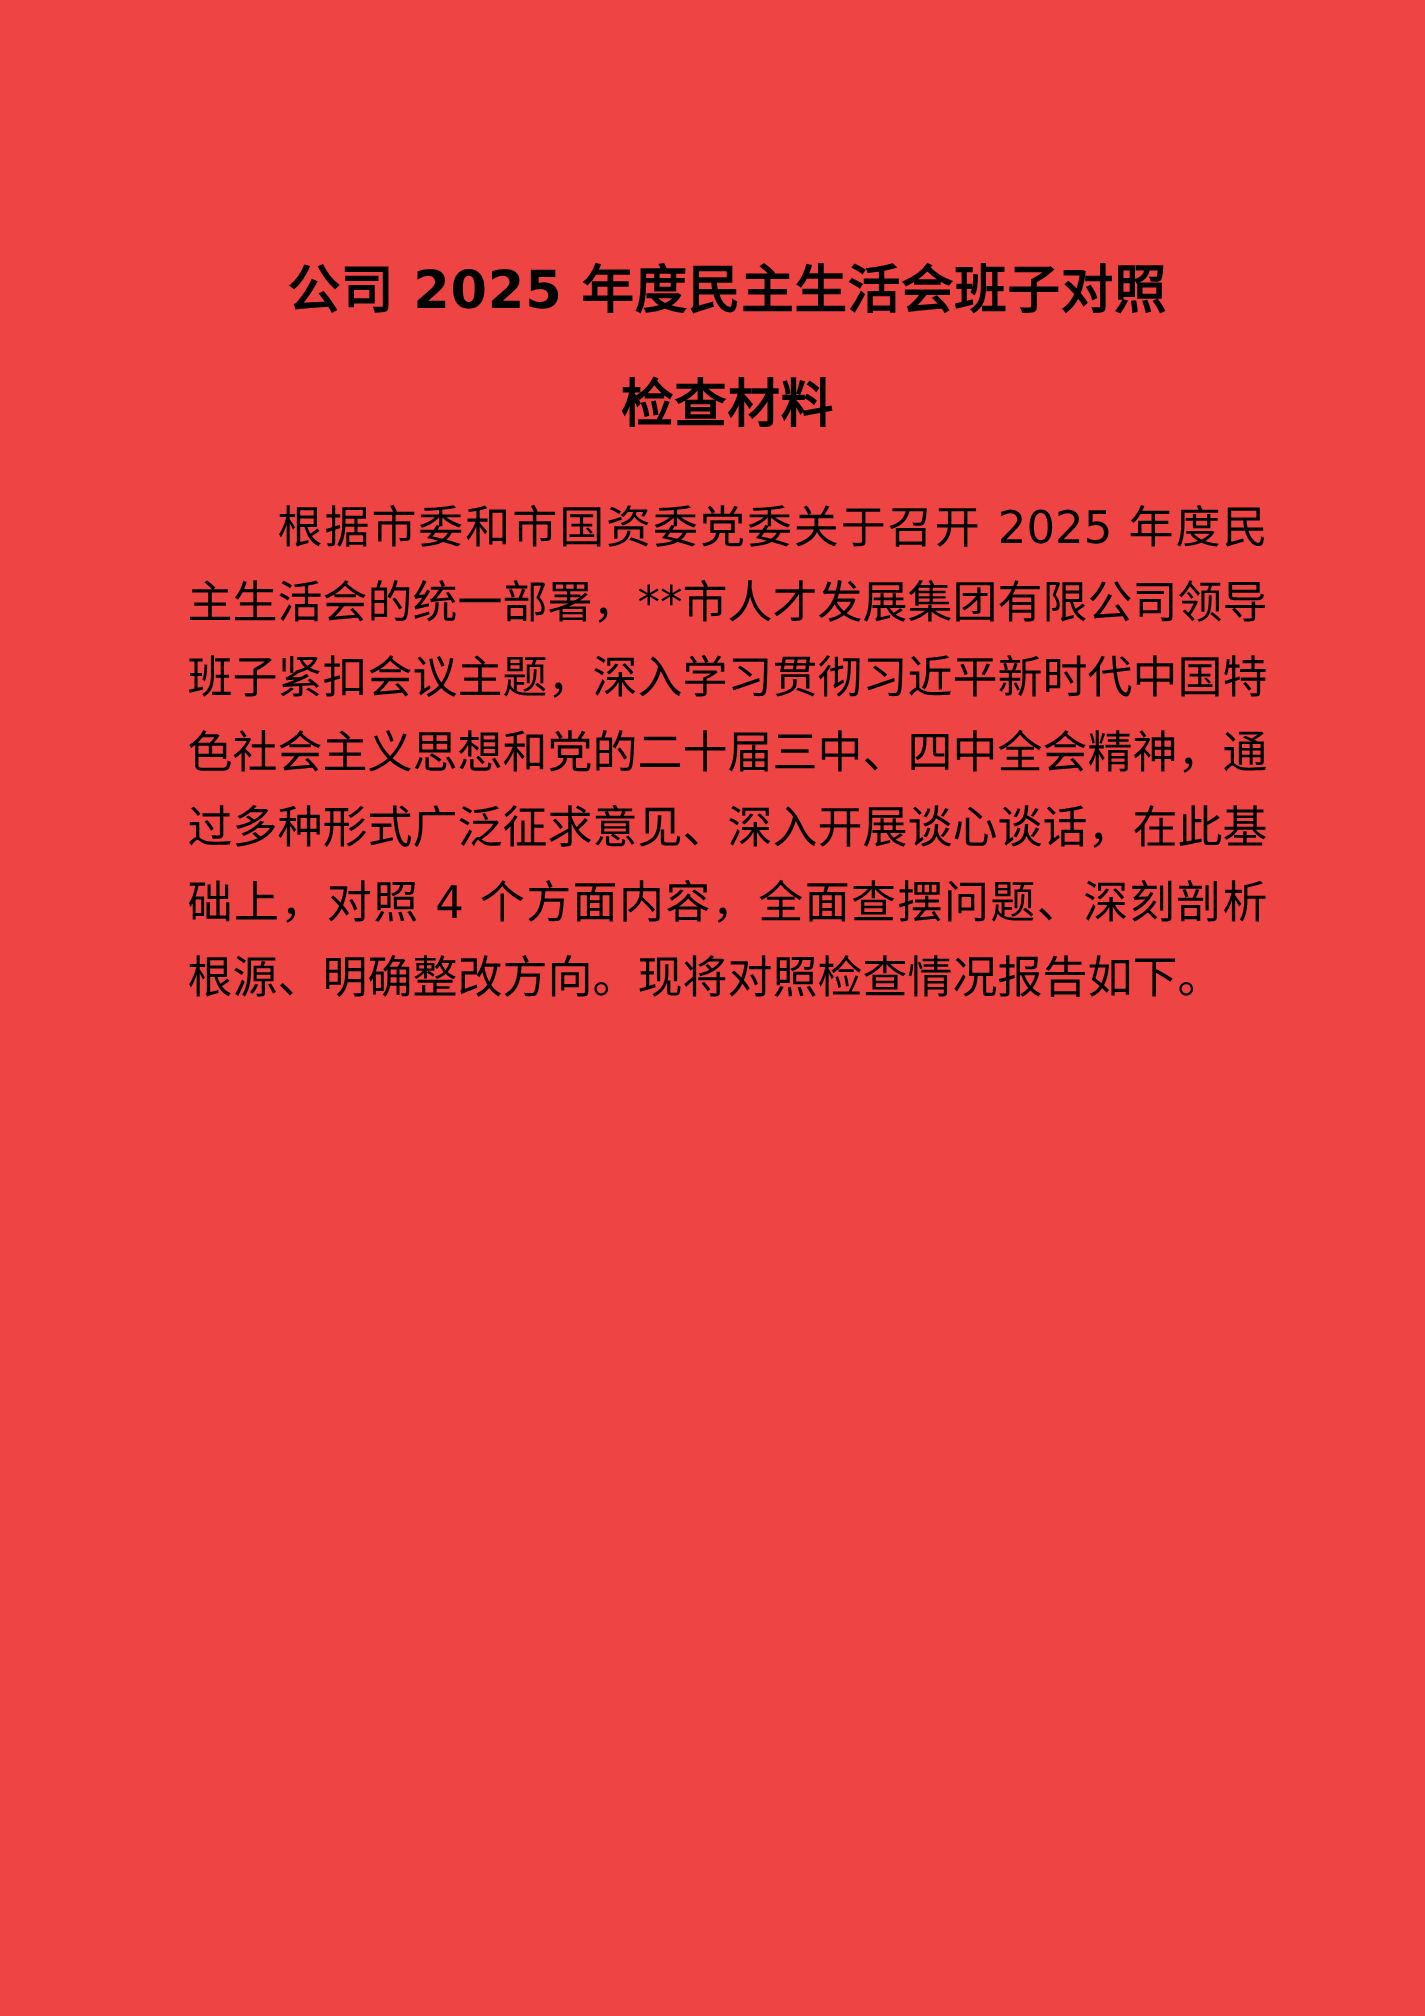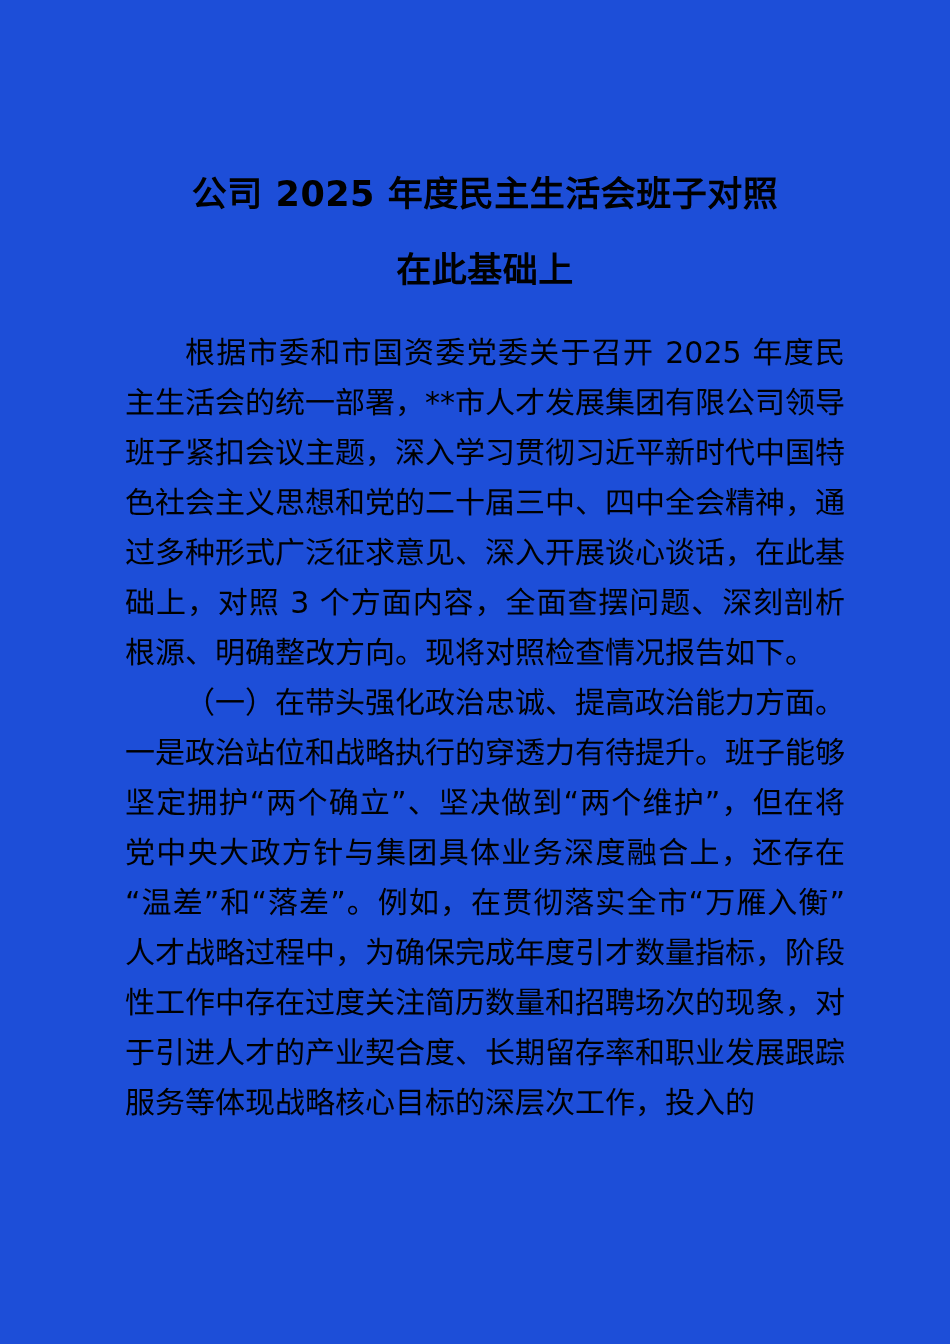--- a/index.html
+++ b/index.html
@@ -11,21 +11,21 @@
   body {
     font-family: "DejaVu Sans", "Liberation Sans", sans-serif;
     color: #000000;
     -webkit-font-smoothing: antialiased;
   }
   .page {
     position: relative;
     width: 950px;
     height: 1344px;
     box-sizing: border-box;
-    background: #1d4ed8;
+    background: #ef4444;
     overflow: hidden;
     margin: 0 auto;
   }
   .doc-body {
     position: absolute;
     left: 125px;
     top: 0;
     width: 720px;
   }
   .doc-title {
@@ -66,21 +66,20 @@
   }
 </style>
 </head>
 <body>
 
 <div class="page">
   <div class="doc-body">
 
     <h1 class="doc-title title-line-1">公司 2025 年度民主生活会班子对照</h1>
 
-    <h1 class="doc-title title-line-2">在此基础上</h1>
+    <h1 class="doc-title title-line-2">检查材料</h1>
 
-    <p class="para">根据市委和市国资委党委关于召开 2025 年度民主生活会的统一部署，**市人才发展集团有限公司领导班子紧扣会议主题，深入学习贯彻习近平新时代中国特色社会主义思想和党的二十届三中、四中全会精神，通过多种形式广泛征求意见、深入开展谈心谈话，在此基础上，对照 3 个方面内容，全面查摆问题、深刻剖析根源、明确整改方向。现将对照检查情况报告如下。</p>
+    <p class="para">根据市委和市国资委党委关于召开 2025 年度民主生活会的统一部署，**市人才发展集团有限公司领导班子紧扣会议主题，深入学习贯彻习近平新时代中国特色社会主义思想和党的二十届三中、四中全会精神，通过多种形式广泛征求意见、深入开展谈心谈话，在此基础上，对照 4 个方面内容，全面查摆问题、深刻剖析根源、明确整改方向。现将对照检查情况报告如下。</p>
 
 
-    <p class="para">（一）在带头强化政治忠诚、提高政治能力方面。一是政治站位和战略执行的穿透力有待提升。班子能够坚定拥护“两个确立”、坚决做到“两个维护”，但在将党中央大政方针与集团具体业务深度融合上，还存在“温差”和“落差”。例如，在贯彻落实全市“万雁入衡”人才战略过程中，为确保完成年度引才数量指标，阶段性工作中存在过度关注简历数量和招聘场次的现象，对于引进人才的产业契合度、长期留存率和职业发展跟踪服务等体现战略核心目标的深层次工作，投入的</p>
 
   </div>
 </div>
 
 </body></html>

